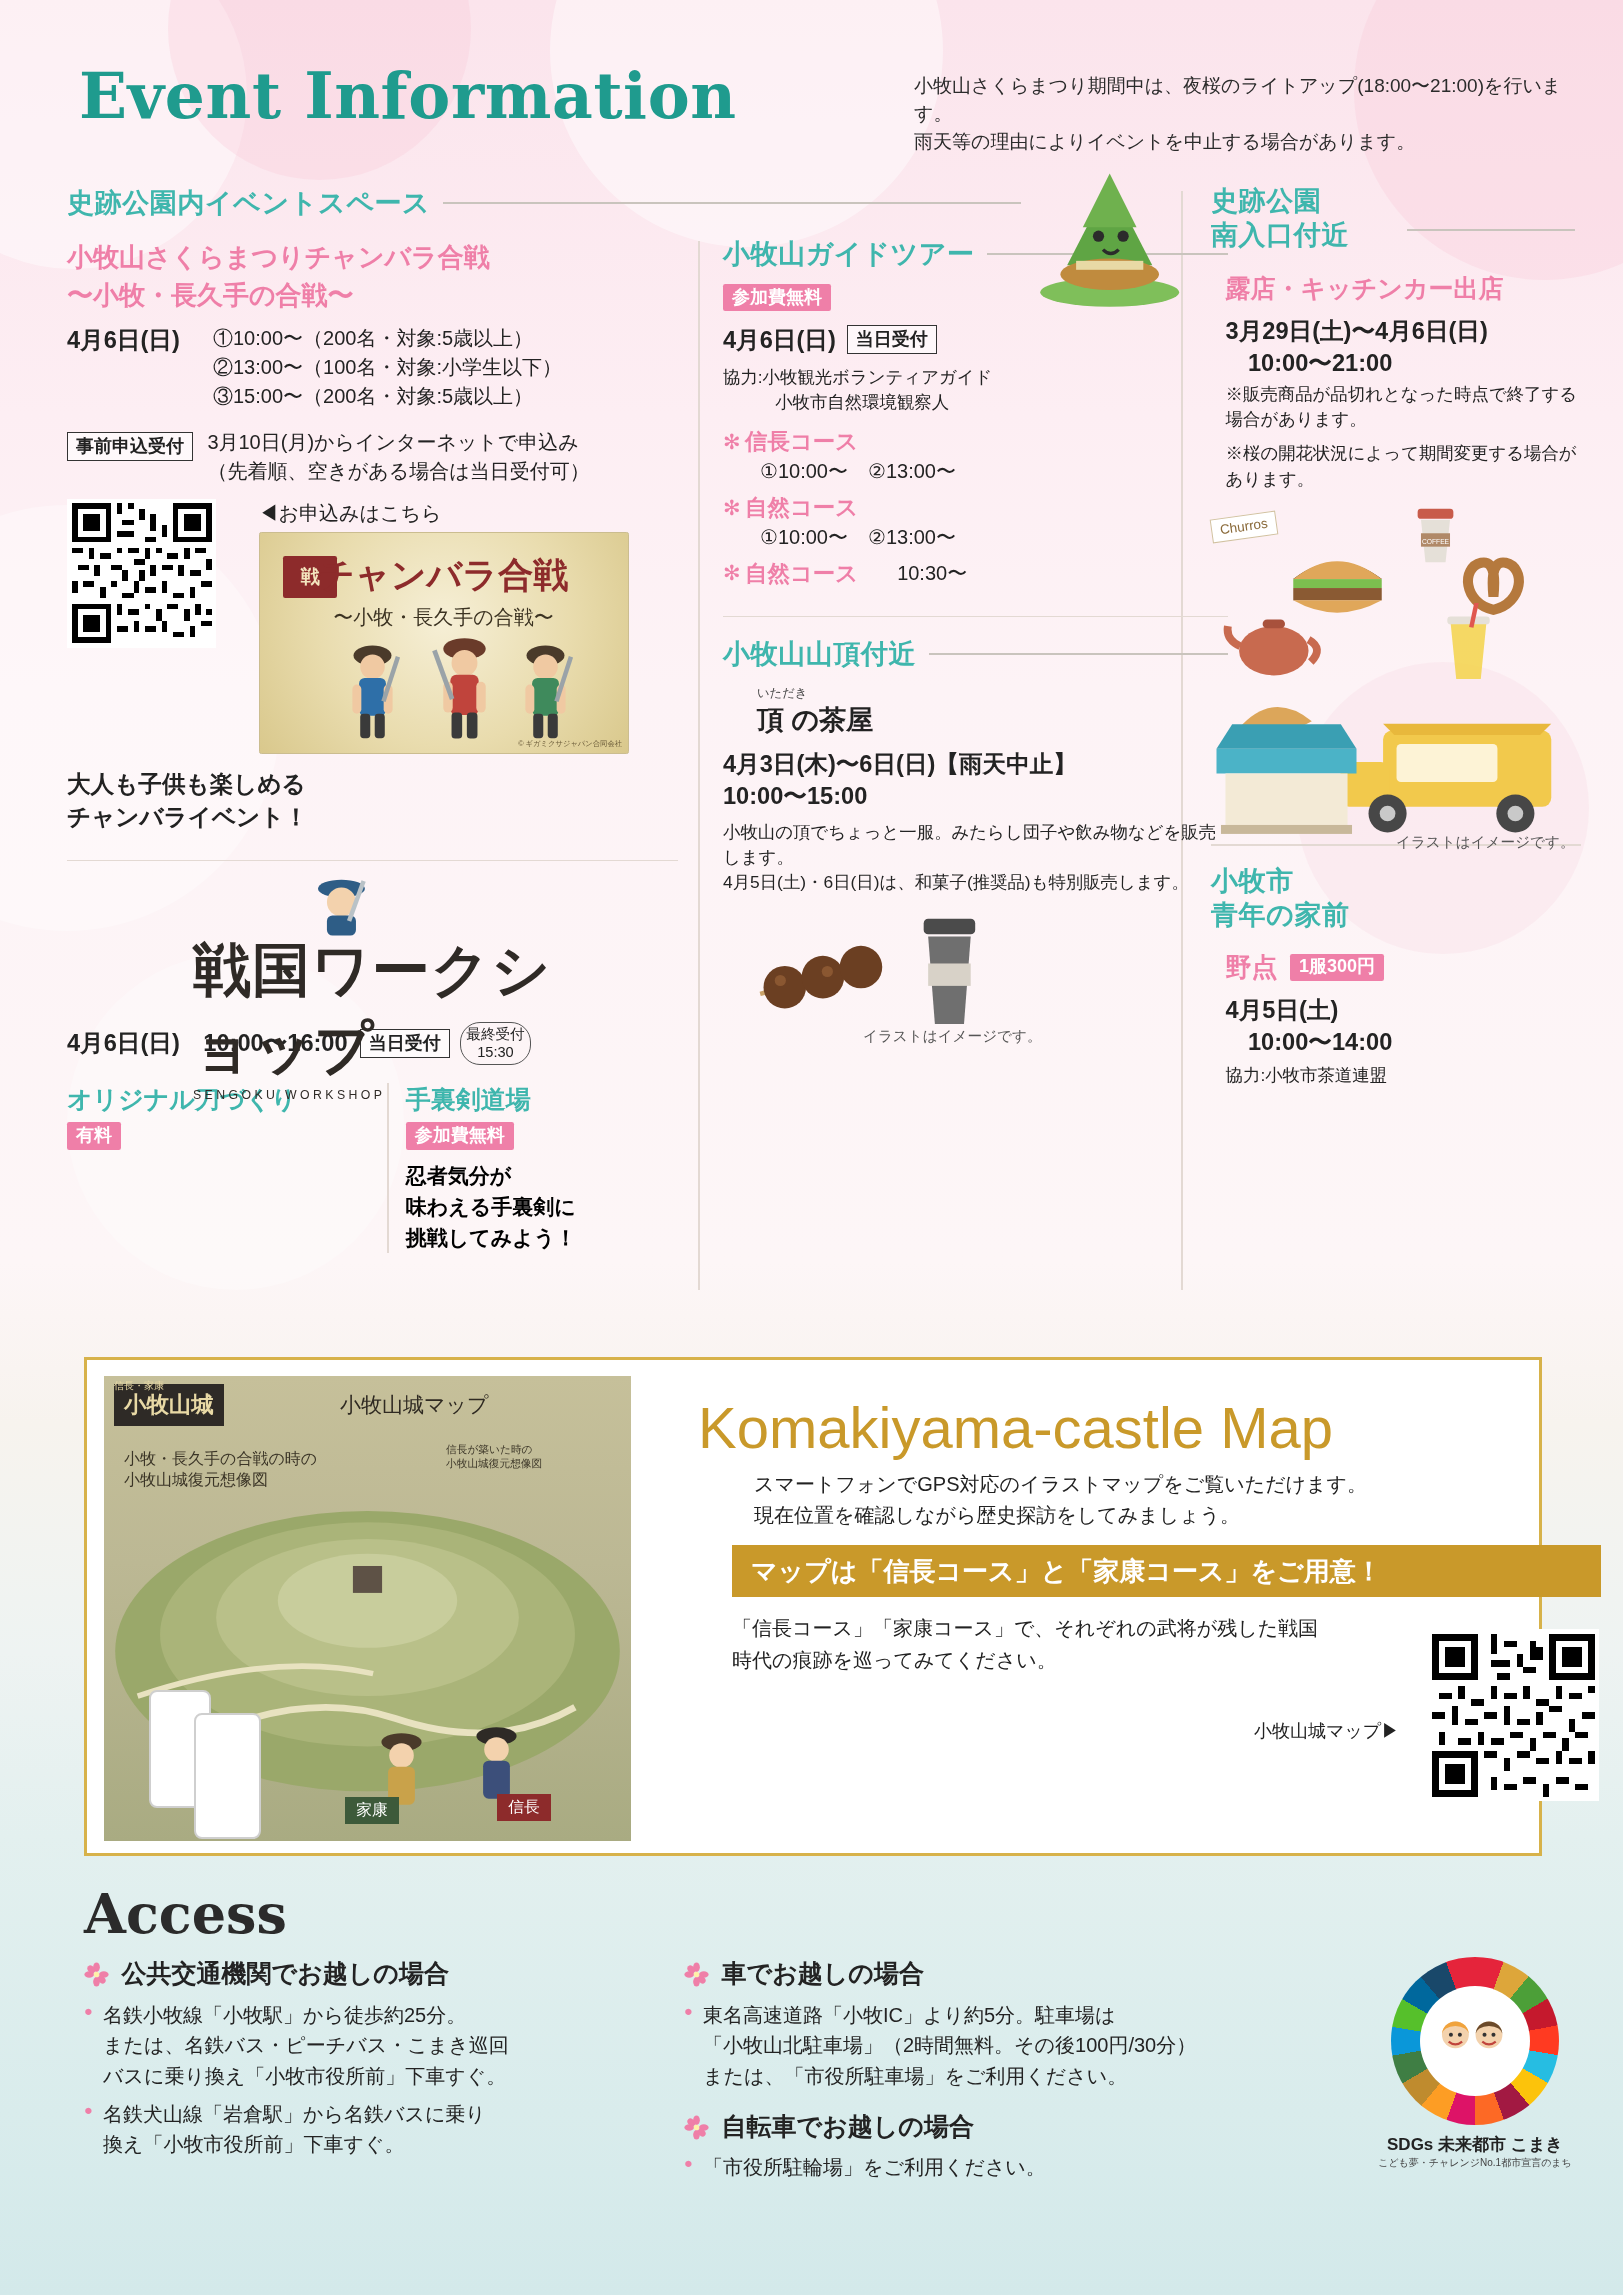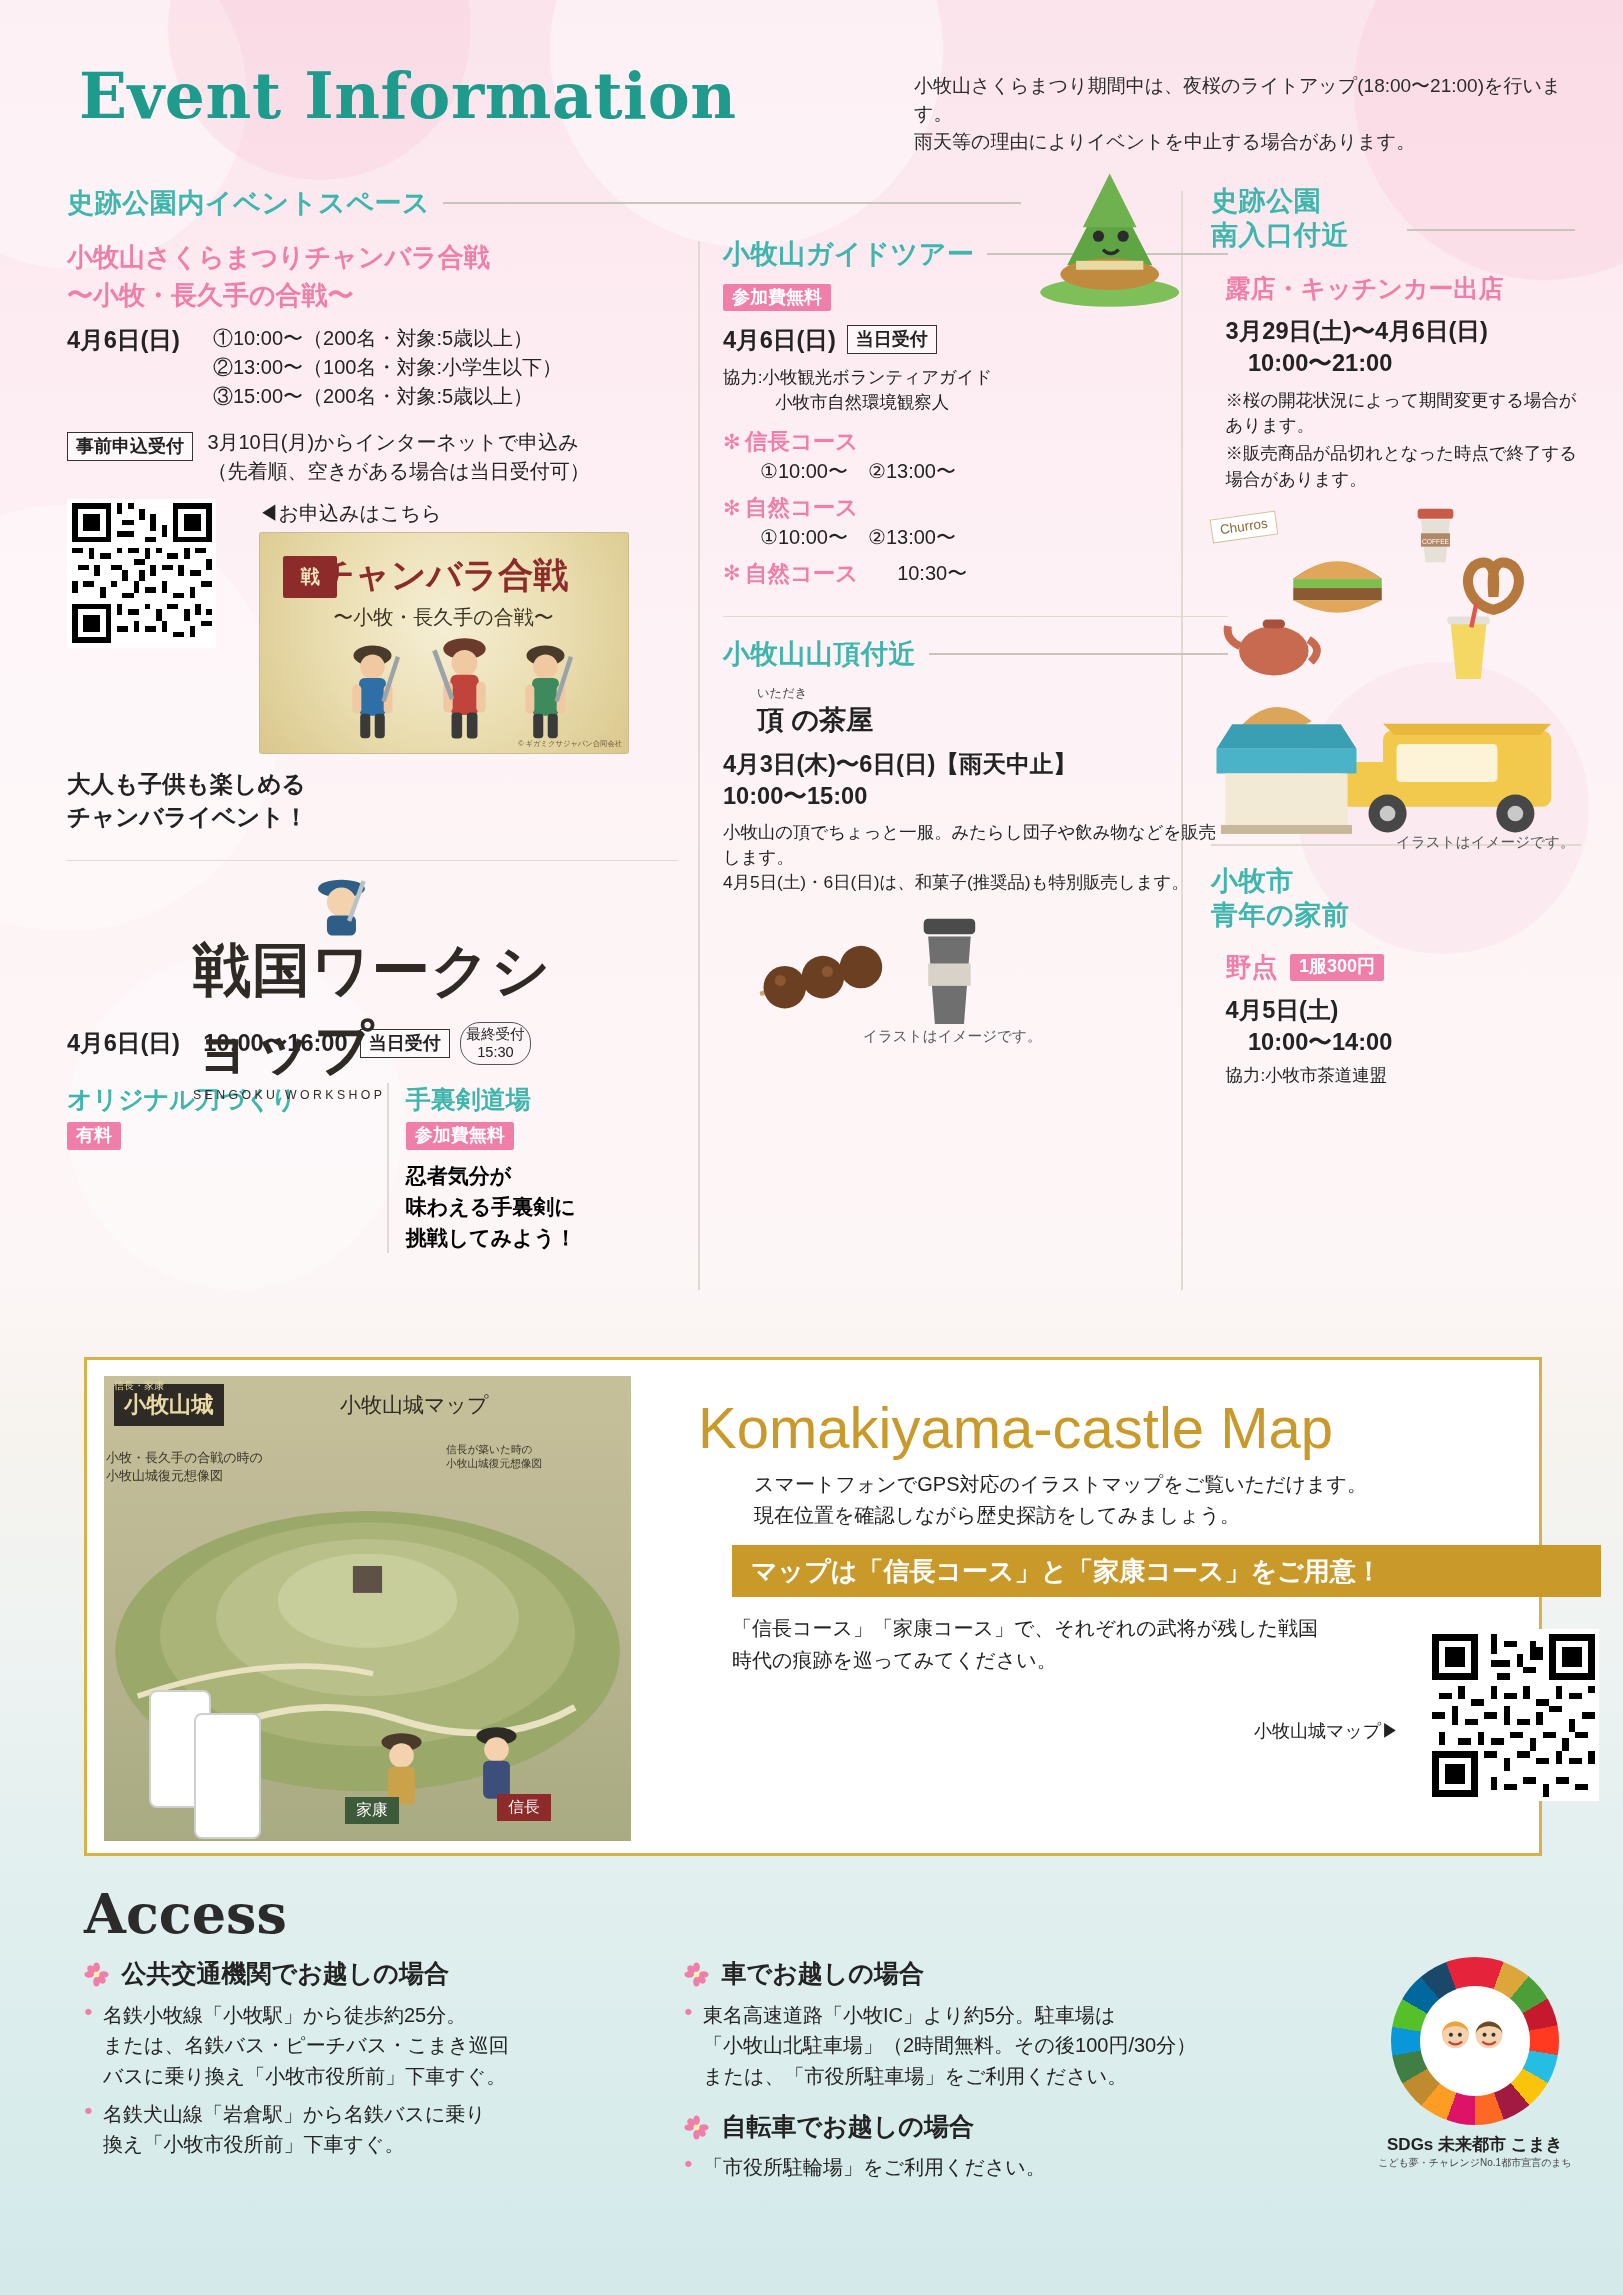--- a/index.html
+++ b/index.html
@@ -455,22 +455,22 @@
   </div>
 
   <div class="colC">
     <div class="sec-head" style="white-space:pre-line; line-height:1.25;">史跡公園
 南入口付近</div>
     <div style="height:1.7px; background:#c9c4bd; width:168px; position:absolute; left:196px; top:44px;"></div>
 
     <div style="margin-top:19px; margin-left:14.6px; color:#ef7fa8; font-size:25px; font-weight:700;">露店・キッチンカー出店</div>
     <div class="big-date" style="margin-top:10px; margin-left:14.6px;">3月29日(土)〜4月6日(日)</div>
     <div class="big-date" style="margin-left:37px;">10:00〜21:00</div>
+    <div class="body-sm" style="margin-top:3.4px; margin-left:14.6px;">※販売商品が品切れとなった時点で終了する場合があります。</div>
     <div class="body-sm" style="margin-top:9px; margin-left:14.6px;">※桜の開花状況によって期間変更する場合があります。</div>
-    <div class="body-sm" style="margin-top:3.4px; margin-left:14.6px;">※販売商品が品切れとなった時点で終了する場合があります。</div>
 
     <div style="position:relative; height:337px; margin-top:10px;">
       <div style="position:absolute; left:0px; top:13.5px; transform:rotate(-8deg); background:#fff; border:1.1px solid #d2c1a0; padding:3.4px 7.9px; font-size:13.5px; color:#8a6a3a;">Churros</div>
       <svg width="67" height="67" viewBox="0 0 60 60" style="position:absolute; left:191px; top:0px;">
         <rect x="14" y="6" width="32" height="9" rx="3" fill="#c85b4a"></rect>
         <path d="M17 16 L43 16 L39 54 L21 54 Z" fill="#e5e0d8"></path>
         <rect x="17" y="28" width="26" height="12" fill="#b08968"></rect>
         <text x="30" y="38" font-size="6" text-anchor="middle" fill="#fff">COFFEE</text>
       </svg>
 
@@ -535,21 +535,21 @@
     <div class="big-date" style="margin-top:9px; margin-left:14.6px;">4月5日(土)</div>
     <div class="big-date" style="margin-left:37px;">10:00〜14:00</div>
     <div class="body-sm" style="margin-top:5.6px; margin-left:14.6px;">協力:小牧市茶道連盟</div>
   </div>
 
   <div class="mappanel">
     <div class="mapimg">
       <div style="position:absolute; left:10px; top:7.9px; background:#2e2a26; color:#e8d9a5; padding:5.6px 10px; font-size:22.4px; font-weight:700;">小牧山城</div>
       <div style="position:absolute; left:10px; top:3.4px; font-size:10px; color:#e8d9a5;">信長・家康</div>
       <div style="position:absolute; left:236px; top:15.7px; font-size:21px; color:#2f2a22;">小牧山城マップ</div>
-      <div style="position:absolute; left:2px; top:73px; font-size:13px; color:#3b3527; white-space:pre-line;">小牧・長久手の合戦の時の
+      <div style="position:absolute; left:20px; top:73px; font-size:16px; color:#3b3527; white-space:pre-line;">小牧・長久手の合戦の時の
 小牧山城復元想像図</div>
       <div style="position:absolute; left:342px; top:67px; font-size:10.7px; color:#3b3527; white-space:pre-line;">信長が築いた時の
 小牧山城復元想像図</div>
 
       <svg width="527" height="314" viewBox="0 0 470 280" style="position:absolute; left:0; top:107px;">
         <ellipse cx="235" cy="150" rx="225" ry="125" fill="#9aa86a"></ellipse>
         <ellipse cx="235" cy="135" rx="185" ry="100" fill="#aab479"></ellipse>
         <ellipse cx="235" cy="120" rx="135" ry="70" fill="#b9c089"></ellipse>
         <ellipse cx="235" cy="105" rx="80" ry="42" fill="#c8cd9c"></ellipse>
         <path d="M60 240 q110 -60 200 -30 q90 30 160 -10" stroke="#e8e2c0" stroke-width="6" fill="none"></path>

